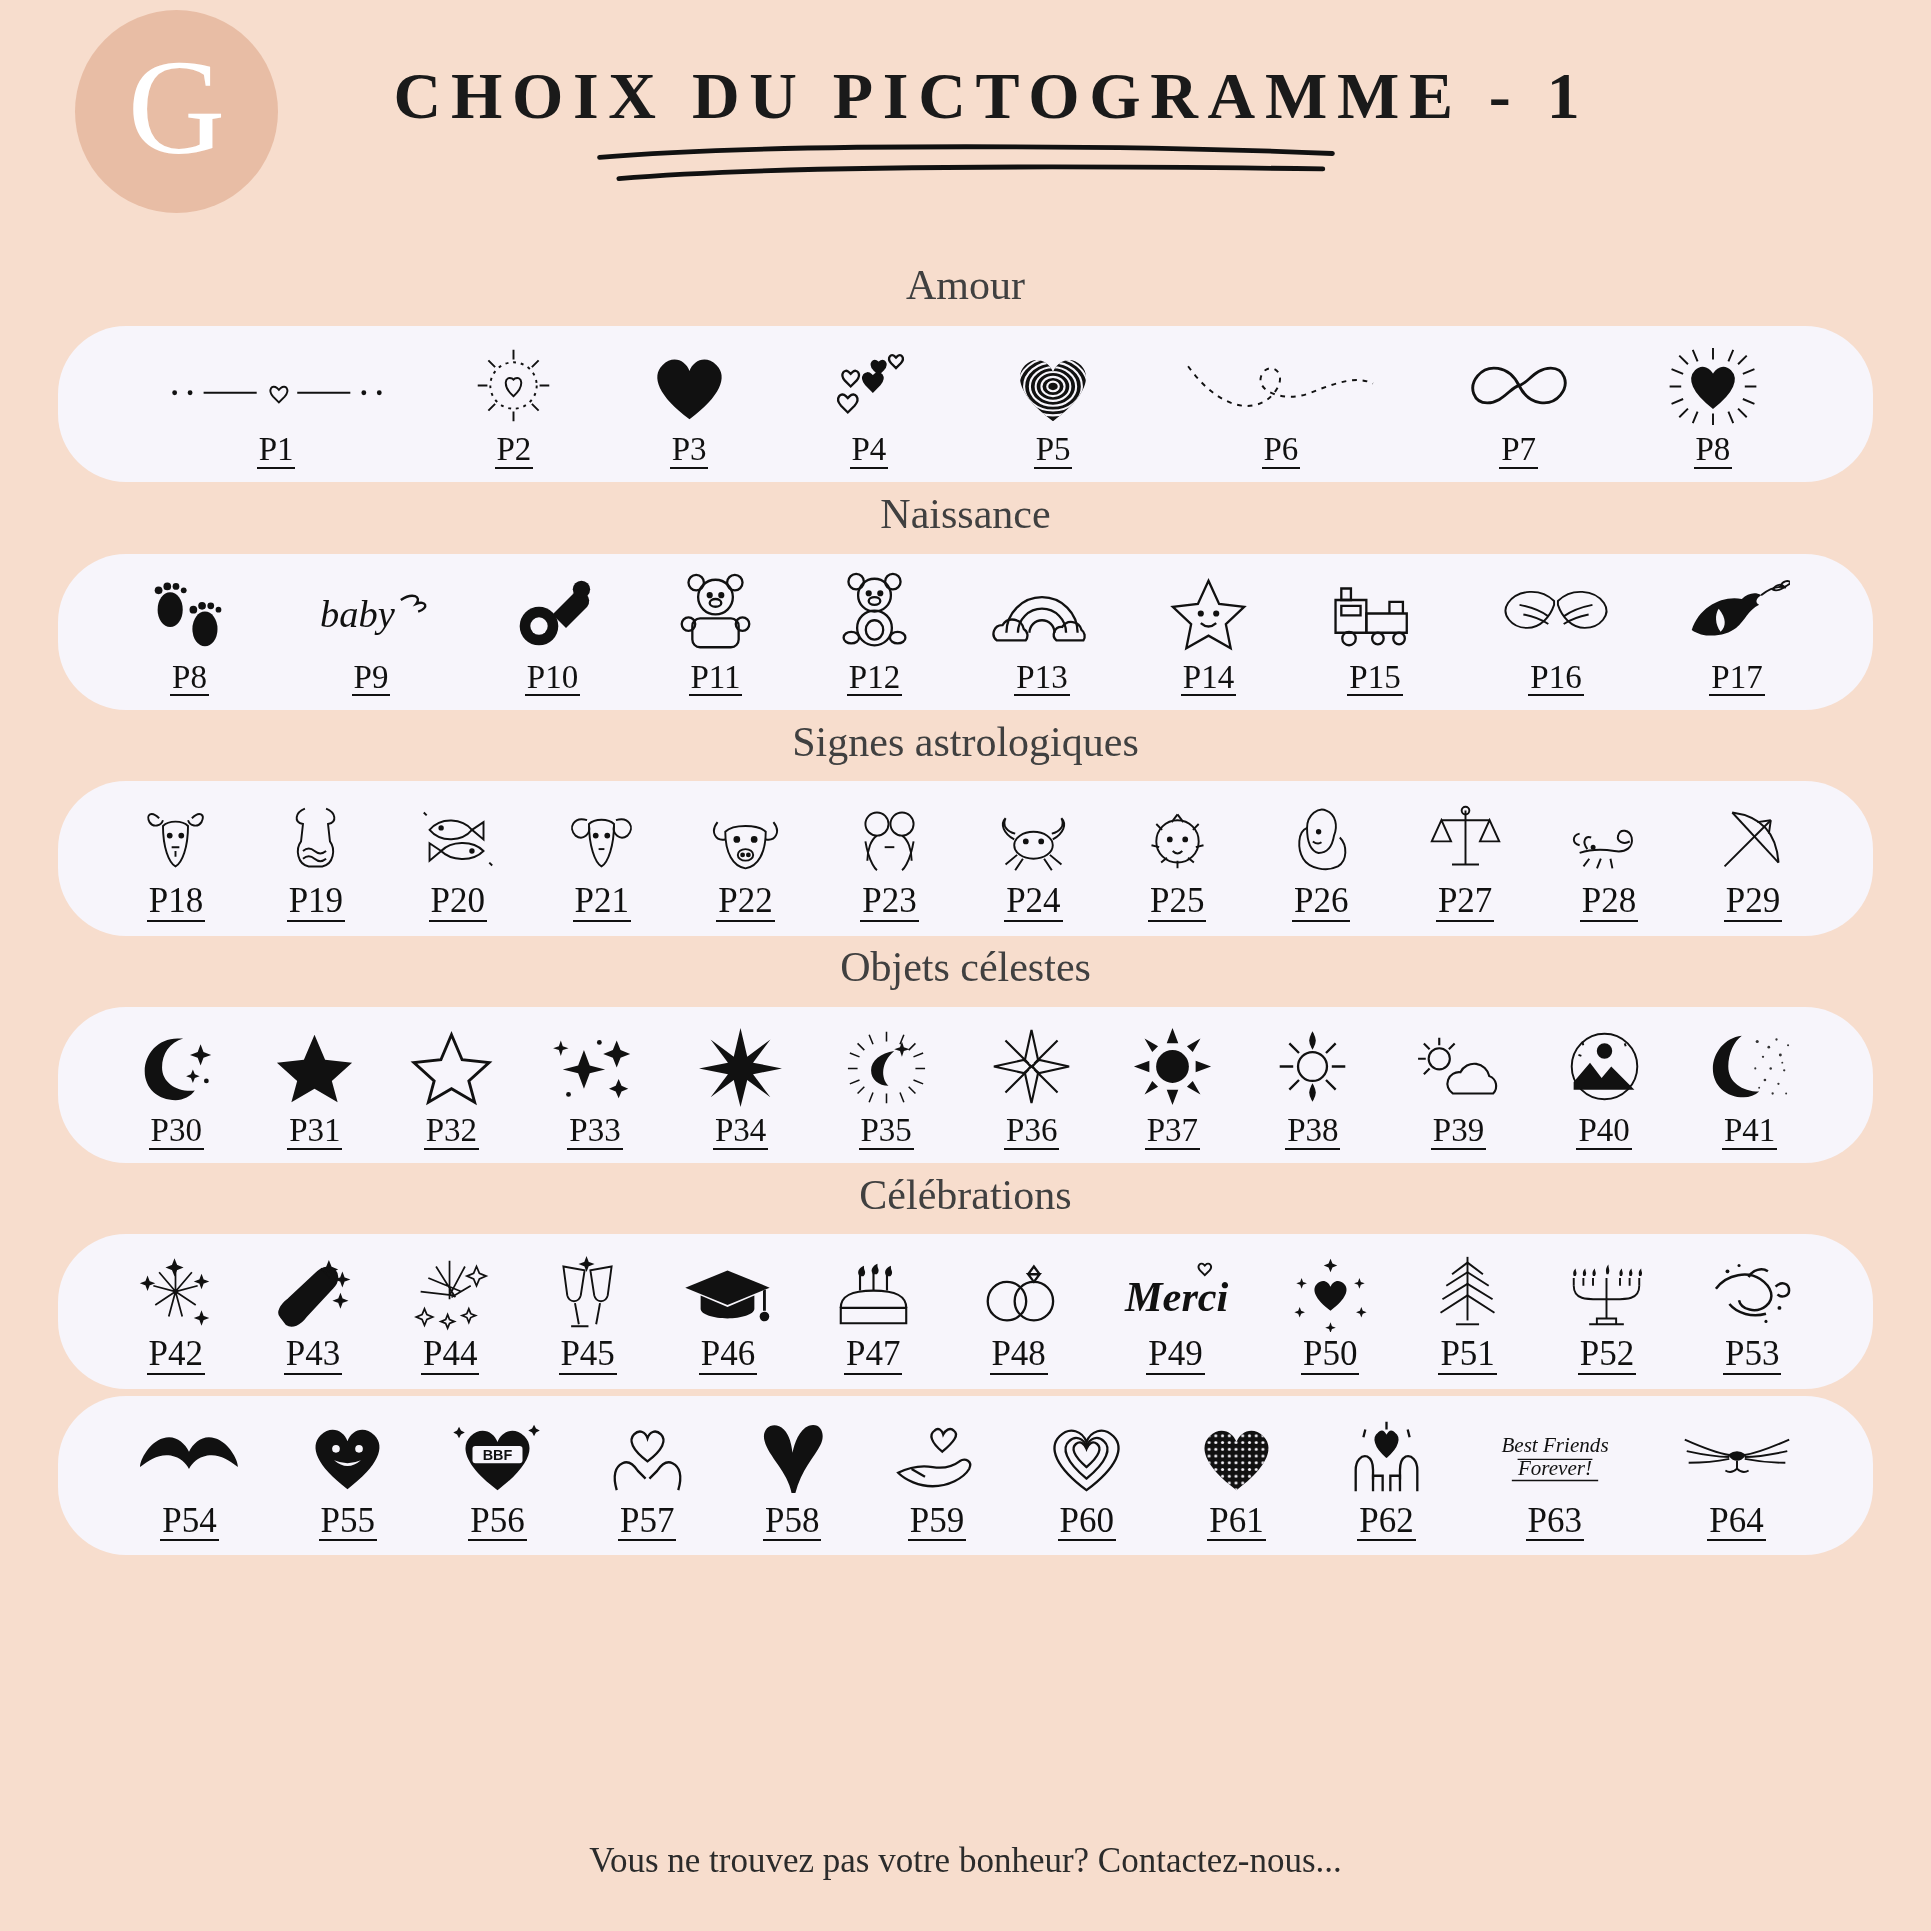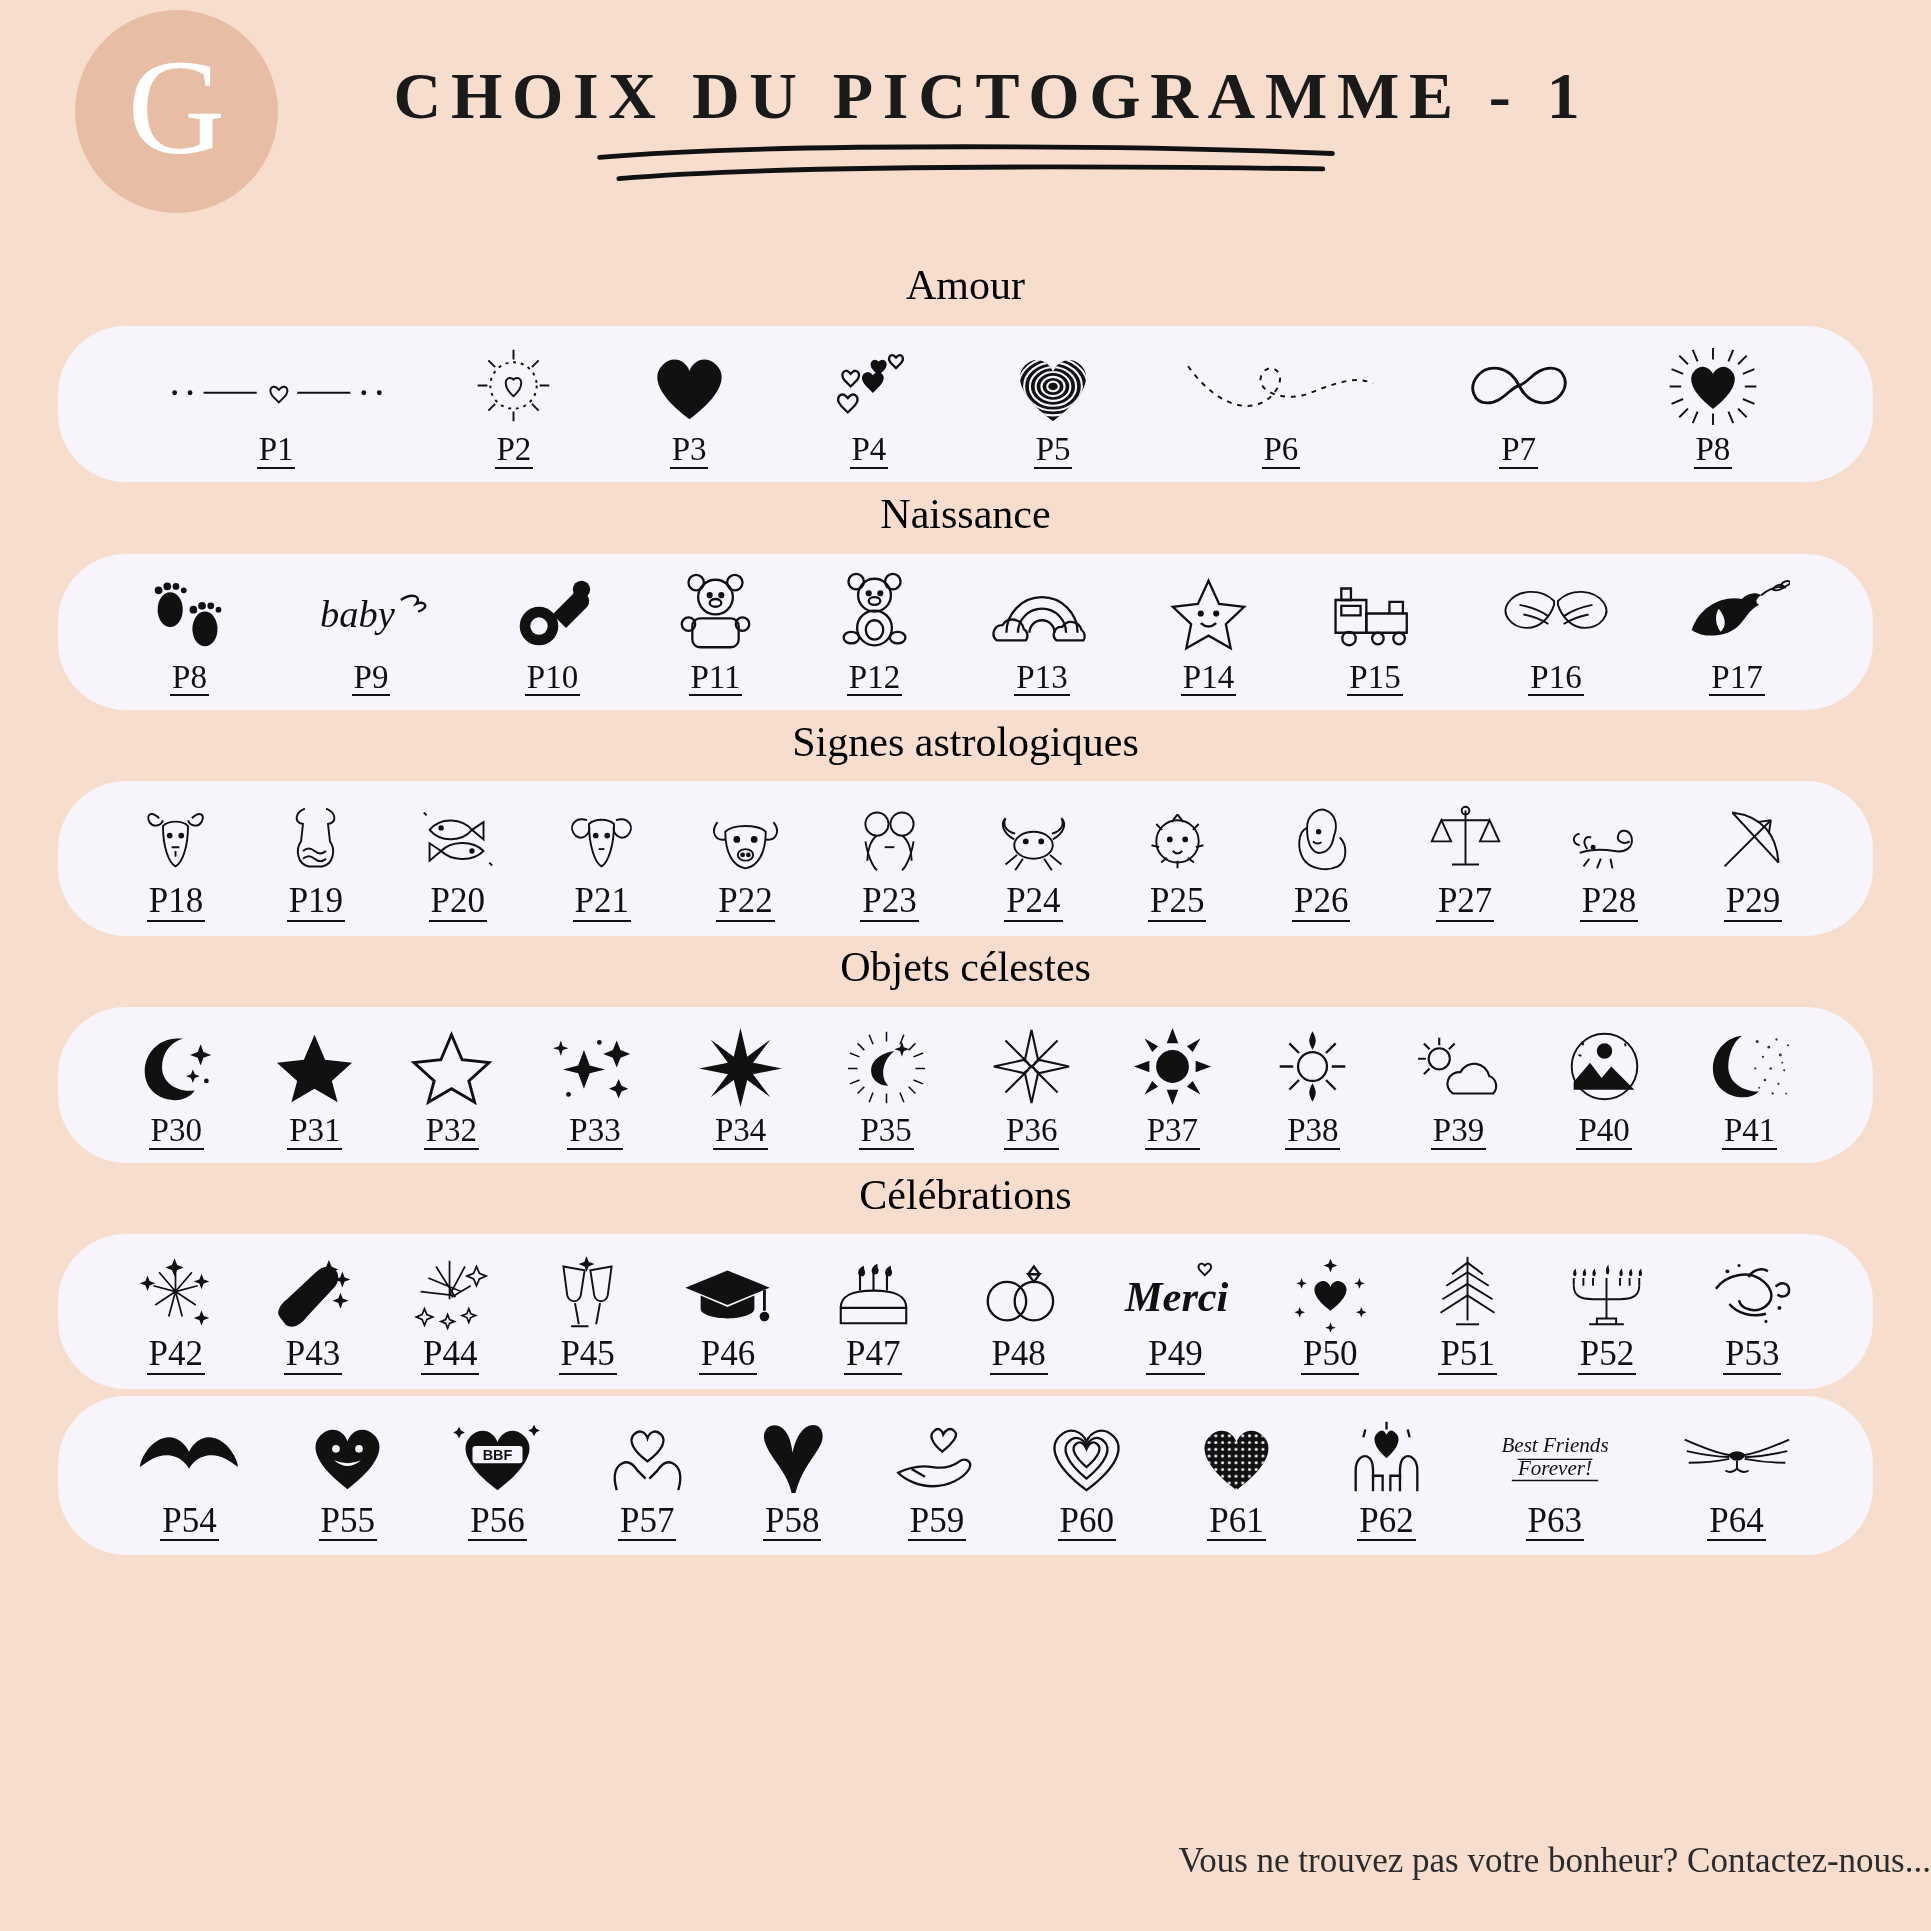--- a/index.html
+++ b/index.html
@@ -49,21 +49,21 @@
   .content {
     position: absolute;
     top: 261px; left: 0; right: 0;
     padding: 0 58px;
   }
   .section { margin-bottom: 7.7px; }
   .section-title {
     text-align: center;
     font-family: "Liberation Serif", serif;
     font-size: 42px;
-    color: #000000;
+    color: #404040;
     margin: 0 0 15.4px 0;
     font-weight: normal;
   }
   .pill {
     background: #f7f5fb;
     border-radius: 68px;
     padding: 17.4px 48px 13.5px;
     display: flex;
     align-items: flex-end;
     justify-content: space-around;
@@ -87,21 +87,21 @@
     font-size: 33px;
     color: #111;
     border-bottom: 2.9px solid #111;
     line-height: 1.05;
     margin-top: 3.9px;
     padding: 0 1.9px;
   }
   .footer {
     position: absolute;
     left: 0; right: 0; bottom: 50px;
-    text-align: right;
+    text-align: center;
     font-family: "Liberation Serif", serif;
     font-size: 35px;
     color: #2b2b2b;
   }
   
   .sec-amour .pill { padding-left: 68px; padding-right: 68px; margin-top: 17px; }
   .sec-astro .glyph, .sec-celeb .glyph { height: 81px; }
   .sec-astro .code, .sec-celeb .code, .sec-amitie .code { font-size: 35px; }
   svg { display: block; }
 </style>

